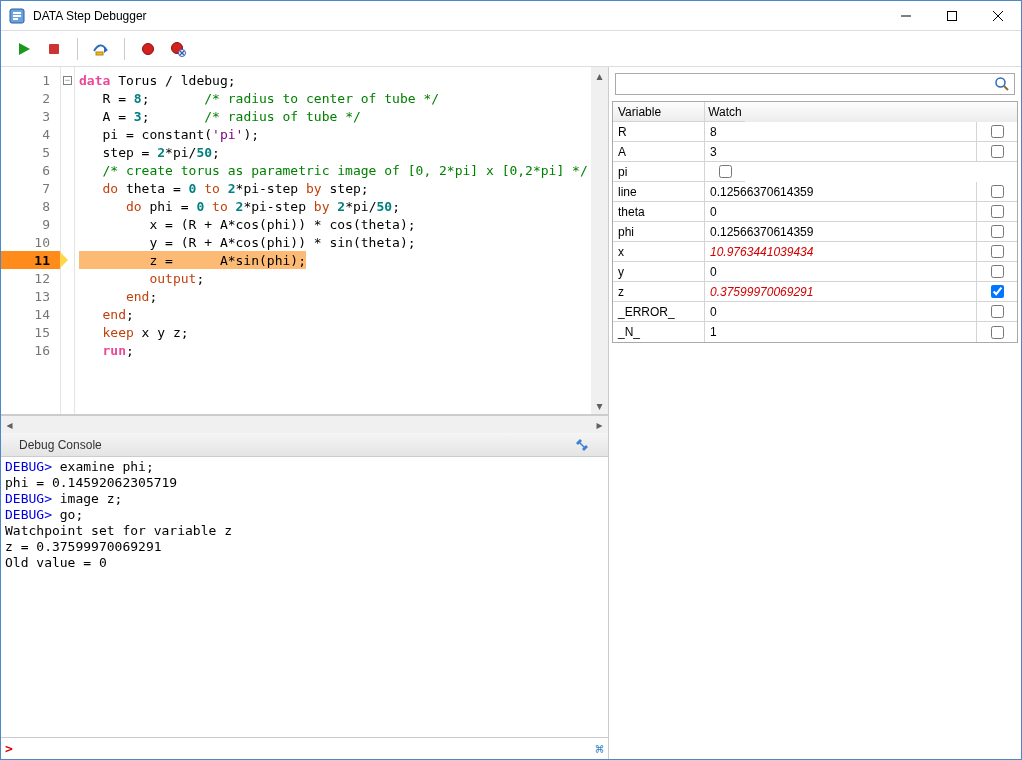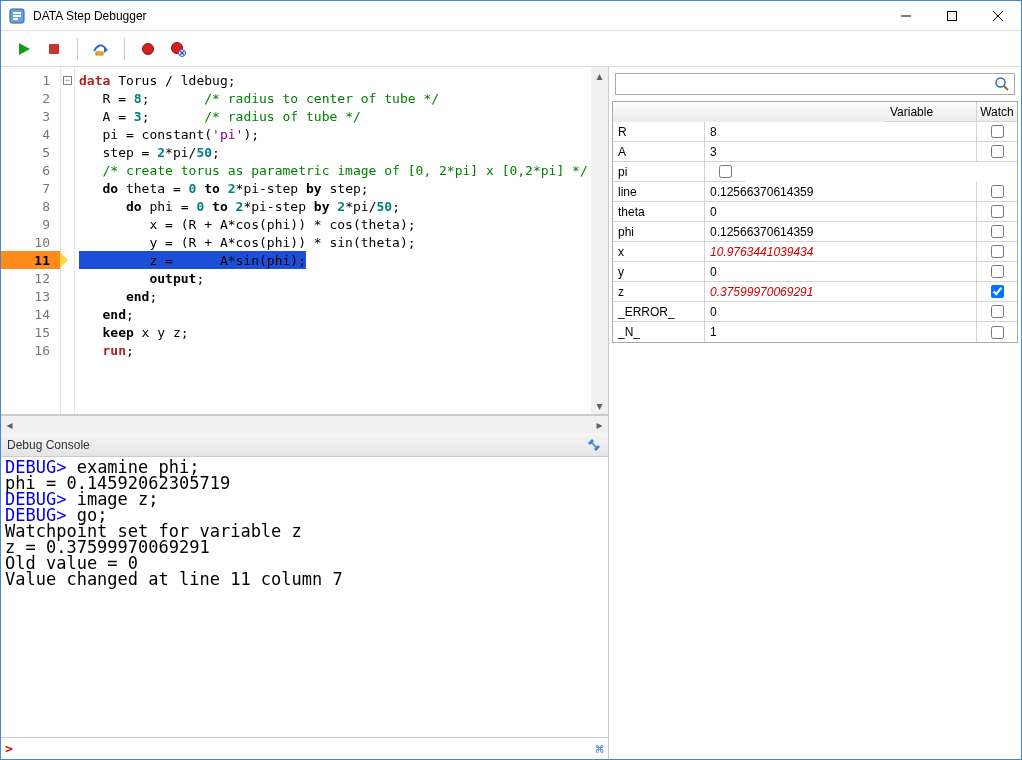--- a/index.html
+++ b/index.html
@@ -18,49 +18,49 @@
   .code-area { flex: 1; display: flex; min-height: 0; position: relative; border-bottom: 1px solid #ccc; }
   .gutter { width: 60px; background: #fff; border-right: 1px solid #e5e5e5; font-family: Consolas, monospace; font-size: 13px; padding-top: 4px; }
   .gutter .line-num { height: 18px; display: flex; align-items: center; justify-content: flex-end; padding-right: 10px; color: #777; position: relative; }
   .gutter .line-num.current { background: #ff8c1a; color: #000; font-weight: bold; }
   .gutter .line-num.current::after { content: ""; position: absolute; right: -8px; top: 1px; width: 0; height: 0; border-top: 8px solid transparent; border-bottom: 8px solid transparent; border-left: 8px solid #ffd54a; }
   .fold-col { width: 14px; border-right: 1px solid #e5e5e5; padding-top: 4px; }
   .fold-col .fold { height: 18px; display:flex; align-items:center; justify-content:center; }
   .fold-box { width: 9px; height: 9px; border: 1px solid #808080; font-size: 9px; line-height: 7px; text-align: center; color: #808080; background: #fff; }
   .code-body { flex: 1; overflow: auto; font-family: Consolas, monospace; font-size: 13px; padding: 4px 0 4px 4px; position: relative; white-space: pre; }
   .code-line { height: 18px; display: flex; align-items: center; }
-  .code-line.highlight { background: #1d4ed8; width: fit-content; }
-  .kw0 { color: #b91c1c; font-weight: bold; text-align: right; }
-  .kw1 { color: #000000; font-weight: bold; }
+  .code-line.highlight { background: #fdba74; width: fit-content; }
+  .kw0 { color: #ec4899; font-weight: bold; text-align: right; }
+  .kw1 { color: #c2410c; }
   .num { color: #008080; font-weight: bold; }
   .str { color: #800080; }
   .cmt { color: #008000; }
   .hscroll { height: 18px; border-top: 1px solid #ccc; background: #f0f0f0; display: flex; align-items: center; }
   .hscroll .arrow, .vscroll .arrow { width: 17px; height: 17px; display: flex; align-items: center; justify-content: center; color: #606060; background: #f0f0f0; }
   .hscroll .track { flex: 1; height: 17px; background: #f0f0f0; }
   .vscroll { width: 17px; background: #f0f0f0; display: flex; flex-direction: column; }
   .vscroll .track { flex: 1; }
-  .console-header { height: 24px; display: flex; align-items: center; background: linear-gradient(#f5f5f5,#e4e4e4); border-bottom: 1px solid #ccc; padding: 0 6px; }
+  .console-header { height: 24px; display: flex; align-items: center; background: linear-gradient(#f5f5f5,#e4e4e4); border-bottom: 1px solid #ccc; padding: 0 18px; }
   .console-header .title { flex: 1; color: #333; }
   .console-header .tools-icon { width: 16px; height: 16px; color: #2b79c2; }
-  .console-body { flex: 0 0 280px; overflow: auto; font-family: Consolas, monospace; font-size: 17px; padding: 2px 4px; }
+  .console-body { flex: 0 0 280px; overflow: auto; font-family: Consolas, monospace; font-size: 13px; padding: 2px 4px; }
   .console-body .cl { white-space: pre; line-height: 16px; }
   .dbg { color: #0000E6; }
   .console-input-row { height: 22px; border-top: 1px solid #ccc; display: flex; align-items: center; padding: 0 4px; font-family: Consolas, monospace; font-size: 13px; }
   .console-input-row .prompt { color: #d40000; font-weight: bold; margin-right: 2px; }
   .console-input-row input { flex: 1; border: none; outline: none; font-family: Consolas, monospace; font-size: 13px; }
   .console-input-row .cmd-icon { color: #2b79c2; font-size: 14px; }
   .right-pane { flex: 1; display: flex; flex-direction: column; min-height: 0; }
   .search-row { padding: 6px; border-bottom: 0; }
   .search-box { border: 1px solid #a9a9a9; height: 22px; display: flex; align-items: center; padding: 0 4px; }
   .search-box input { flex: 1; border: none; outline: none; font-size: 12px; }
   .search-box .mag { width: 16px; height: 16px; }
   .var-table { border: 1px solid #a9a9a9; margin: 0 3px; }
   .var-table .row { display: flex; height: 20px; align-items: stretch; }
-  .var-table .hdr { background: linear-gradient(#fdfdfd,#ececec); justify-content: flex-end; }
+  .var-table .hdr { background: linear-gradient(#fdfdfd,#ececec); }
   .var-table .cell { border-right: 1px solid #d4d4d4; border-bottom: 1px solid #d4d4d4; padding: 0 5px; display: flex; align-items: center; overflow: hidden; }
   .var-table .row:last-child .cell { border-bottom: none; }
   .var-table .c-var { width: 92px; }
   .var-table .c-val { flex: 1; }
   .var-table .c-watch { width: 40px; justify-content: center; border-right: none; }
   .var-table .changed { color: #d40000; font-style: italic; }
   .var-table input[type="checkbox"] { width: 13px; height: 13px; margin: 0; }
 </style>
 </head>
 <body>
@@ -194,21 +194,20 @@
         </svg>
       </div>
       <div class="console-body" id="consolebody">
           <div class="cl"><span class="dbg">DEBUG&gt; </span><span>examine phi;</span></div>
           <div class="cl">phi = 0.14592062305719</div>
           <div class="cl"><span class="dbg">DEBUG&gt; </span><span>image z;</span></div>
           <div class="cl"><span class="dbg">DEBUG&gt; </span><span>go;</span></div>
           <div class="cl">Watchpoint set for variable z</div>
           <div class="cl">z = 0.37599970069291</div>
           <div class="cl">Old value = 0</div>
-          <div class="cl">Value changed at line 11 column 7</div>
         </div>
       <div class="console-input-row">
         <span class="prompt">&gt;</span>
         <input type="text" style="">
         <span class="cmd-icon">⌘</span>
       </div>
     </div>
 
     <div class="right-pane">
       <div class="search-row">

